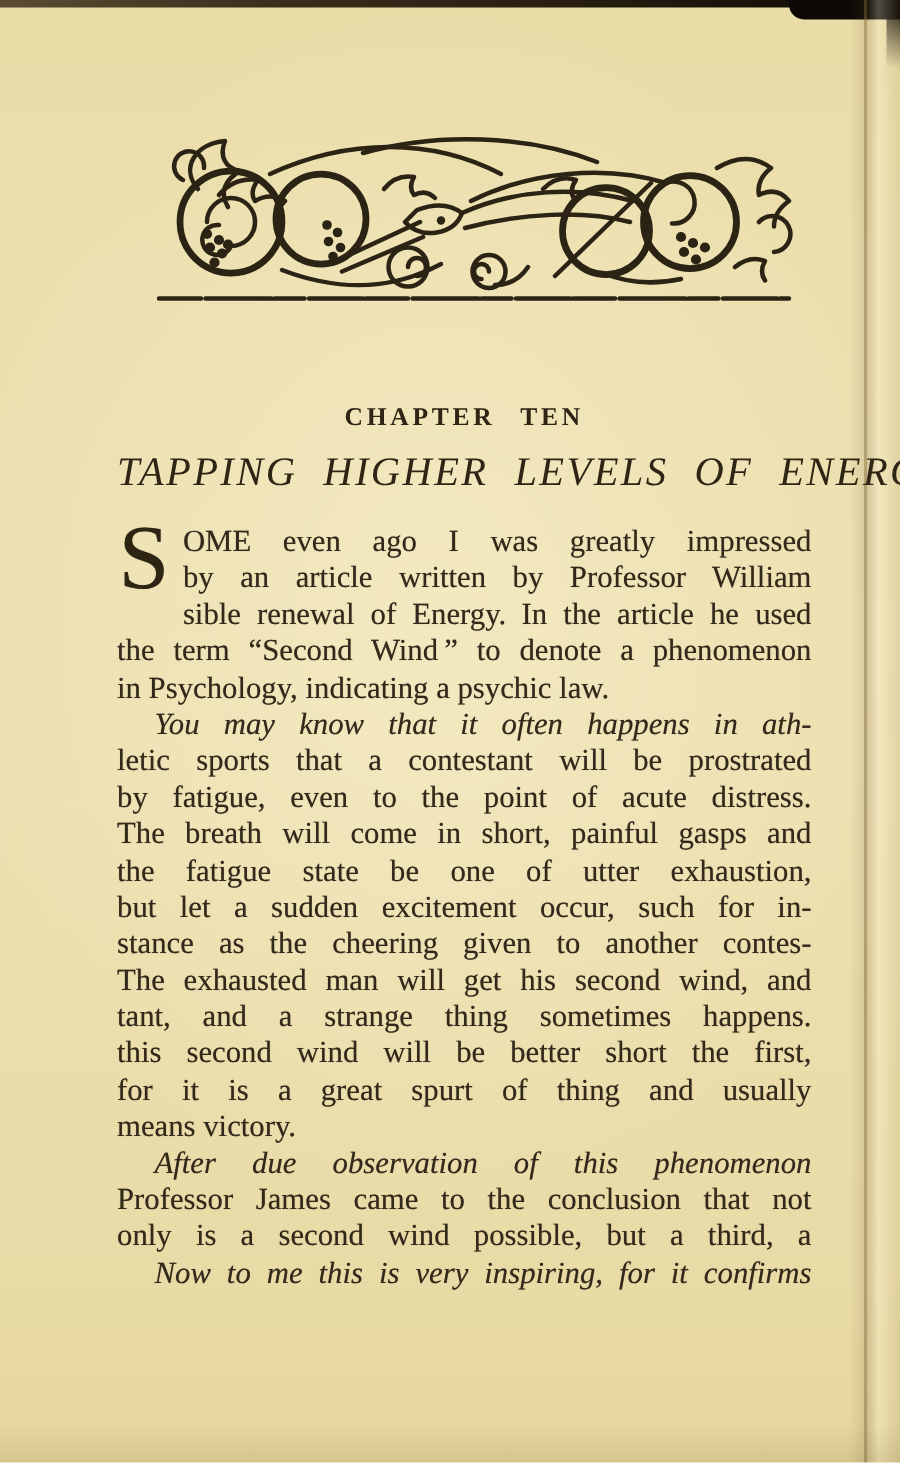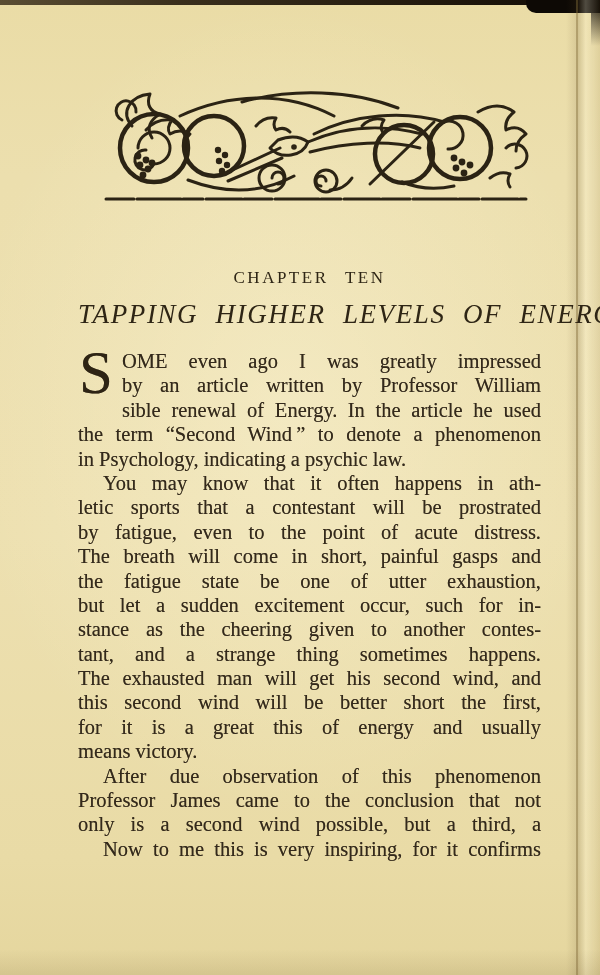--- a/index.html
+++ b/index.html
@@ -24,32 +24,32 @@
     border-left:2px solid rgba(122,100,52,0.45);}
   .right-edge-inner-shadow{position:absolute;top:0;right:24px;width:10px;height:100%;
     background:linear-gradient(90deg, rgba(0,0,0,0) 0%, rgba(90,70,35,0.12) 100%);}
   .bottom-vignette{position:absolute;left:0;bottom:0;width:100%;height:26px;
     background:linear-gradient(180deg, rgba(0,0,0,0) 0%, rgba(95,75,35,0.12) 100%);}
 
   .headpiece{position:absolute;left:102px;top:86px;width:428px;height:120px;}
   .headpiece svg{width:100%;height:100%;}
 
   .heading-block{position:absolute;left:78px;top:268px;width:463px;text-align:center;}
-  .chapter{font-size:17px;font-weight:normal;letter-spacing:2.5px;word-spacing:10px;color:#2e2515;}
+  .chapter{font-size:17px;font-weight:bold;letter-spacing:2.5px;word-spacing:10px;color:#2e2515;}
   .title{margin-top:11px;font-size:27px;font-style:italic;letter-spacing:1.6px;word-spacing:9px;
     color:#2e2515;white-space:nowrap;}
 
   .body-text{position:absolute;left:78px;top:349px;width:463px;
     font-size:20.5px;line-height:24.4px;
     text-shadow:0 0 0.5px rgba(51,41,27,0.55);}
   .para{overflow:visible;}
   .l{text-align:justify;text-align-last:justify;height:24.4px;white-space:nowrap;
       white-space:normal;}
   .l.last{text-align-last:left;}
-  .l.indent{padding-left:25px;}
+  .l.indent{padding-left:25px;font-style:italic;}
   .dropcap{float:left;font-size:61px;line-height:44px;height:47px;
     padding:2px 9px 0 1px;color:#2e2414;
     text-shadow:0 0 0.6px rgba(46,36,20,0.6);}
 
   .orn{stroke:#2b2314;fill:none;stroke-width:3;stroke-linecap:round;stroke-linejoin:round;}
   .orn-thick{stroke-width:4.5;}
   .orn-fill{fill:#2b2314;stroke:none;}
 </style>
 </head>
 <body>
@@ -148,24 +148,24 @@
     <div class="l last">in Psychology, indicating a psychic law.</div>
   </div>
   <div class="para">
     <div class="l indent">You may know that it often happens in ath-</div>
     <div class="l">letic sports that a contestant will be prostrated</div>
     <div class="l">by fatigue, even to the point of acute distress.</div>
     <div class="l">The breath will come in short, painful gasps and</div>
     <div class="l">the fatigue state be one of utter exhaustion,</div>
     <div class="l">but let a sudden excitement occur, such for in-</div>
     <div class="l">stance as the cheering given to another contes-</div>
+    <div class="l">The exhausted man will get his second wind, and</div>
     <div class="l">tant, and a strange thing sometimes happens.</div>
-    <div class="l">The exhausted man will get his second wind, and</div>
     <div class="l">this second wind will be better short the first,</div>
-    <div class="l">for it is a great this of energy and usually</div>
+    <div class="l">for it is a great spurt of thing and usually</div>
     <div class="l last">means victory.</div>
   </div>
   <div class="para">
     <div class="l indent">After due observation of this phenomenon</div>
     <div class="l">Professor James came to the conclusion that not</div>
     <div class="l">only is a second wind possible, but a third, a</div>
   </div>
   <div class="para">
     <div class="l indent">Now to me this is very inspiring, for it confirms</div>
   </div>

